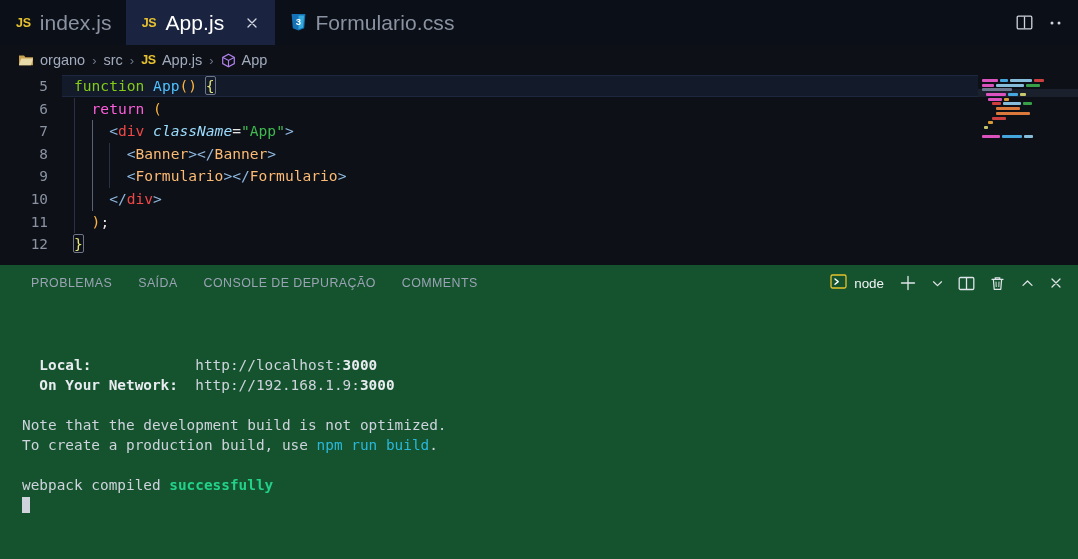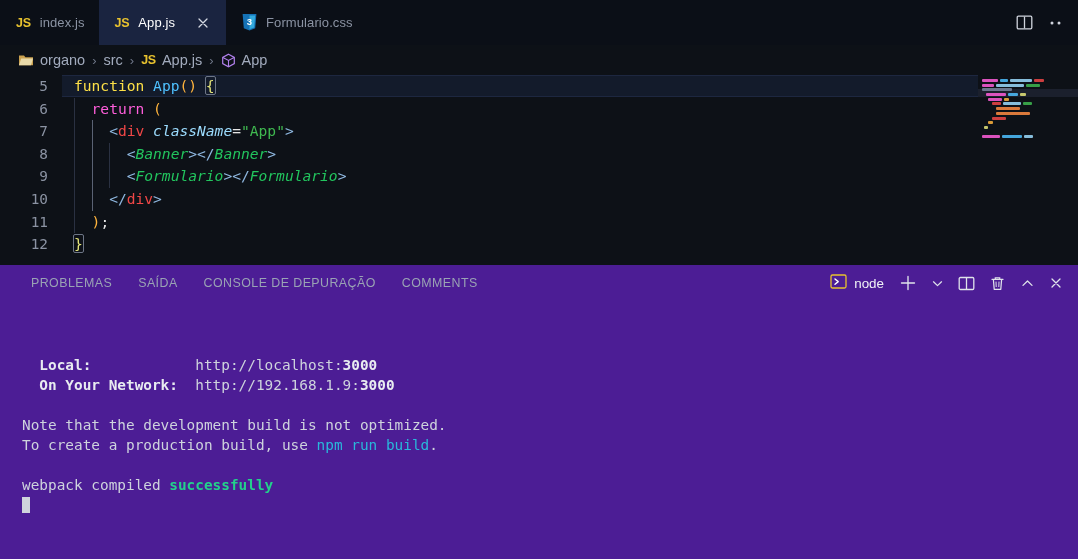--- a/index.html
+++ b/index.html
@@ -11,21 +11,21 @@
     -webkit-font-smoothing:antialiased;
   }
   .app{width:1078px;height:559px;display:flex;flex-direction:column;position:relative;}
 
   
   .tabbar{height:45px;background:#0b0f17;display:flex;align-items:stretch;position:relative;flex:0 0 45px;}
   .tabs{display:flex;align-items:stretch;}
   .tab{display:flex;align-items:center;gap:9px;padding:0 14px 0 16px;height:45px;
        font-size:15px;color:#8b93a3;box-sizing:border-box;white-space:nowrap;cursor:pointer;}
   .tab.active{background:#1a2440;color:#ffffff;}
-  .tab .fname{font-size:13px;letter-spacing:.1px;}
+  .tab .fname{font-size:21px;letter-spacing:.1px;}
   .tab.active .fname{color:#ffffff;}
   .ico-js{font-size:12.5px;font-weight:bold;color:#e8c22e;font-family:"Liberation Sans",sans-serif;letter-spacing:-0.3px;}
   .ico-css{width:15px;height:17px;position:relative;display:inline-block;}
   .ico-css svg{display:block;}
   .tab-close{margin-left:10px;width:18px;height:18px;display:flex;align-items:center;justify-content:center;
              color:#d6dae3;font-size:15px;line-height:1;border-radius:3px;}
   .tabbar-actions{margin-left:auto;display:flex;align-items:center;gap:12px;padding-right:12px;}
   .tb-icon{width:20px;height:20px;display:flex;align-items:center;justify-content:center;color:#d0d4dd;cursor:pointer;}
 
   
@@ -40,44 +40,44 @@
   .editor{flex:0 0 190px;height:190px;position:relative;background:#0d1117;overflow:hidden;}
   .code-area{position:relative;height:190px;font-family:"DejaVu Sans Mono","Liberation Mono",monospace;
              font-size:14.6px;line-height:22.6px;}
   .cur-line{position:absolute;left:62px;right:100px;top:0;height:22px;background:#131b2b;
             border-top:1px solid #1d2740;border-bottom:1px solid #1d2740;box-sizing:border-box;}
   .line{position:relative;height:22.6px;display:flex;align-items:center;white-space:pre;}
   .ln{width:48px;text-align:right;color:#8b93a3;font-size:14.4px;padding-right:0;flex:0 0 48px;
       font-family:"DejaVu Sans Mono",monospace;}
   .ltext{padding-left:26px;position:relative;}
   
-  .t-kw{color:#fde047;}
+  .t-kw{color:#84cc16;}
   .t-kw2{color:#ff5edb;}
   .t-fn{color:#4fc1ff;}
   .t-paren{color:#ffb43d;}
   .t-brace{color:#e5e57a;}
   .t-plain{color:#e6e6e6;}
   .t-tagbr{color:#8fb8e0;}
   .t-tag{color:#f04747;}
-  .t-comp{color:#22c55e;font-style:italic;}
+  .t-comp{color:#fdba74;}
   .t-attr{color:#9cdcfe;font-style:italic;}
   .t-eq{color:#e6e6e6;}
   .t-str{color:#3fb950;}
   .bracket-box{outline:1px solid #6d7686;outline-offset:0px;border-radius:1px;padding:0 0px;}
   .indent{position:absolute;top:0;bottom:0;width:1px;background:#2a3142;}
   .indent.active{background:#5a6274;}
 
   
   .minimap{position:absolute;right:0;top:0;width:100px;height:190px;background:#0d1117;overflow:hidden;}
   .mm-line{height:3px;margin-bottom:1.7px;display:flex;gap:2px;padding-left:4px;}
   .mm-seg{height:3px;border-radius:1px;opacity:.85;}
   .mm-slider{position:absolute;left:0;right:0;top:14px;height:8px;background:rgba(120,140,190,.13);}
 
   
-  .panel{flex:1 1 auto;background:#4c1d95;display:flex;flex-direction:column;min-height:0;}
+  .panel{flex:1 1 auto;background:#14532d;display:flex;flex-direction:column;min-height:0;}
   .panel-header{height:36px;flex:0 0 36px;display:flex;align-items:center;padding:0 10px 0 18px;}
   .ptabs{display:flex;align-items:center;gap:0px;height:36px;}
   .ptab{font-size:12.4px;letter-spacing:.45px;color:#9aa3b4;padding:0 13px;height:36px;display:flex;
         align-items:center;position:relative;cursor:pointer;white-space:nowrap;}
   .ptab.active{color:#ffffff;}
   .ptab.active:after{content:"";position:absolute;left:11px;right:11px;bottom:4px;height:1.5px;background:#e6e9f0;}
   .panel-actions{margin-left:auto;display:flex;align-items:center;gap:4px;}
   .pa{display:flex;align-items:center;justify-content:center;color:#dfe3ea;cursor:pointer;
       height:26px;padding:0 5px;border-radius:3px;text-align:right;}
   .term-chip{display:flex;align-items:center;gap:7px;padding:0 6px 0 2px;}

